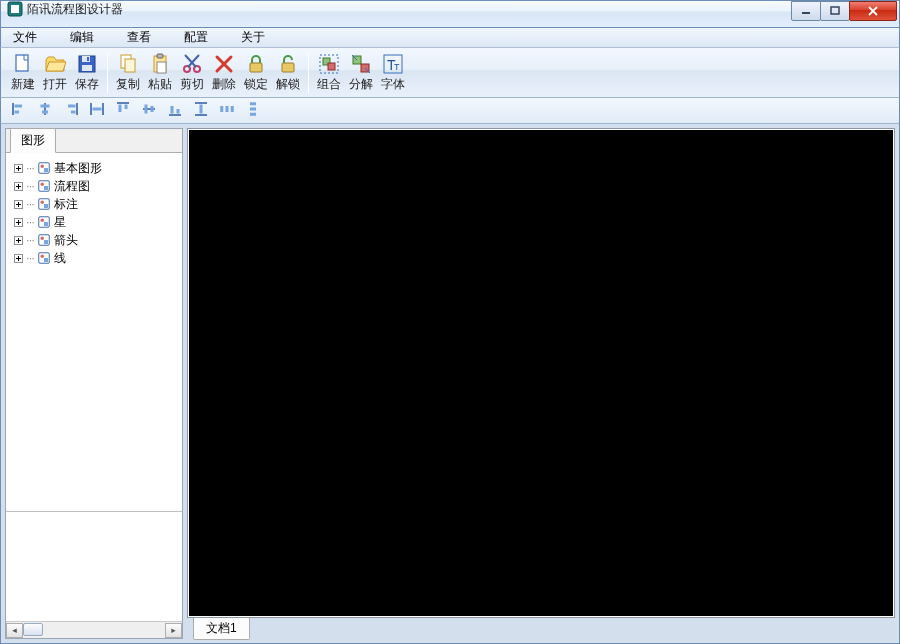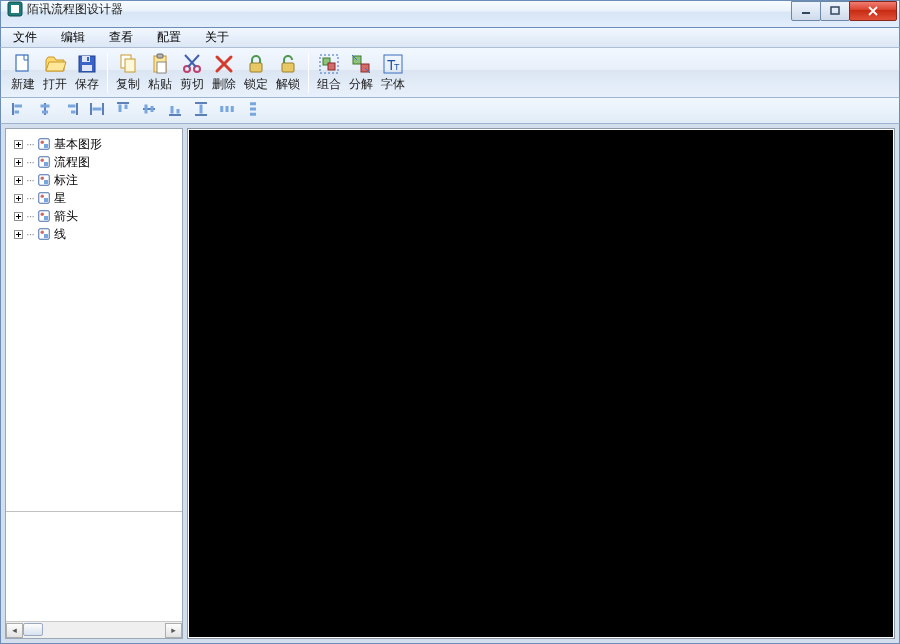--- a/index.html
+++ b/index.html
@@ -22,21 +22,21 @@
 .win-btn.close { width: 48px; background: linear-gradient(to bottom,#f07e73,#d9402b 45%,#c72b13 46%,#e05038);
   border-color:#8a2718;}
 .win-btn svg { display:block; }
 
 
 .menubar {
   height: 20px;
   background: linear-gradient(to bottom,#f1f7fe,#dce7f5);
   border-left:1px solid #6b8db8; border-right:1px solid #6b8db8; border-bottom:1px solid #aebfd5;
   display:flex; align-items:center; font-size:12px; color:#000;
-  padding-left: 6px; gap: 12px;
+  padding-left: 6px; gap: 21px;
 }
 .menu-item { padding: 1px 6px; cursor:default; }
 
 
 .toolbar-main {
   height: 50px;
   background: linear-gradient(to bottom,#f3f8ff 0%,#e7eff9 45%,#dbe6f3 46%,#e9f1fb 100%);
   border-left:1px solid #6b8db8; border-right:1px solid #6b8db8; border-bottom:1px solid #9db4d0;
   display:flex; align-items:center; padding: 2px 6px; gap:0;
 }
@@ -336,20 +336,23 @@
           <rect x="8" y="3" width="8" height="4" fill="#7aa6e0"></rect>
           <rect x="8" y="10" width="8" height="4" fill="#7aa6e0"></rect>
           <rect x="8" y="17" width="8" height="4" fill="#7aa6e0"></rect>
         </svg></span>
     </div>
   </div>
 
 <div class="workspace">
 
   <div class="left-panel">
+    <div class="panel-tabs">
+      <div class="panel-tab">图形</div>
+    </div>
     <div class="tree-area">
       <ul id="shape-tree">
           <li class="tree-node">
             <span class="tree-expander"></span>
             <span class="tree-dots">···</span>
             <span class="node-icon"><svg viewBox="0 0 24 24" width="14" height="14">
                 <rect x="3" y="3" width="18" height="18" rx="2" fill="#fff" stroke="#2c5aa0" stroke-width="1.5"></rect>
                 <circle cx="9" cy="9" r="3" fill="#d46b6b"></circle>
                 <rect x="12" y="12" width="7" height="7" fill="#7aa6e0"></rect>
               </svg></span>
@@ -414,15 +417,18 @@
         <div class="hscroll-thumb"></div>
       </div>
       <div class="hscroll-btn">▸</div>
     </div>
   </div>
 
   <div class="right-panel">
     <div class="canvas-frame">
       <div class="canvas"></div>
     </div>
+    <div class="doc-tabs" id="doc-tabs">
+        <div class="doc-tab">文档1</div>
+      </div>
   </div>
 
 </div>
 
 </body></html>

